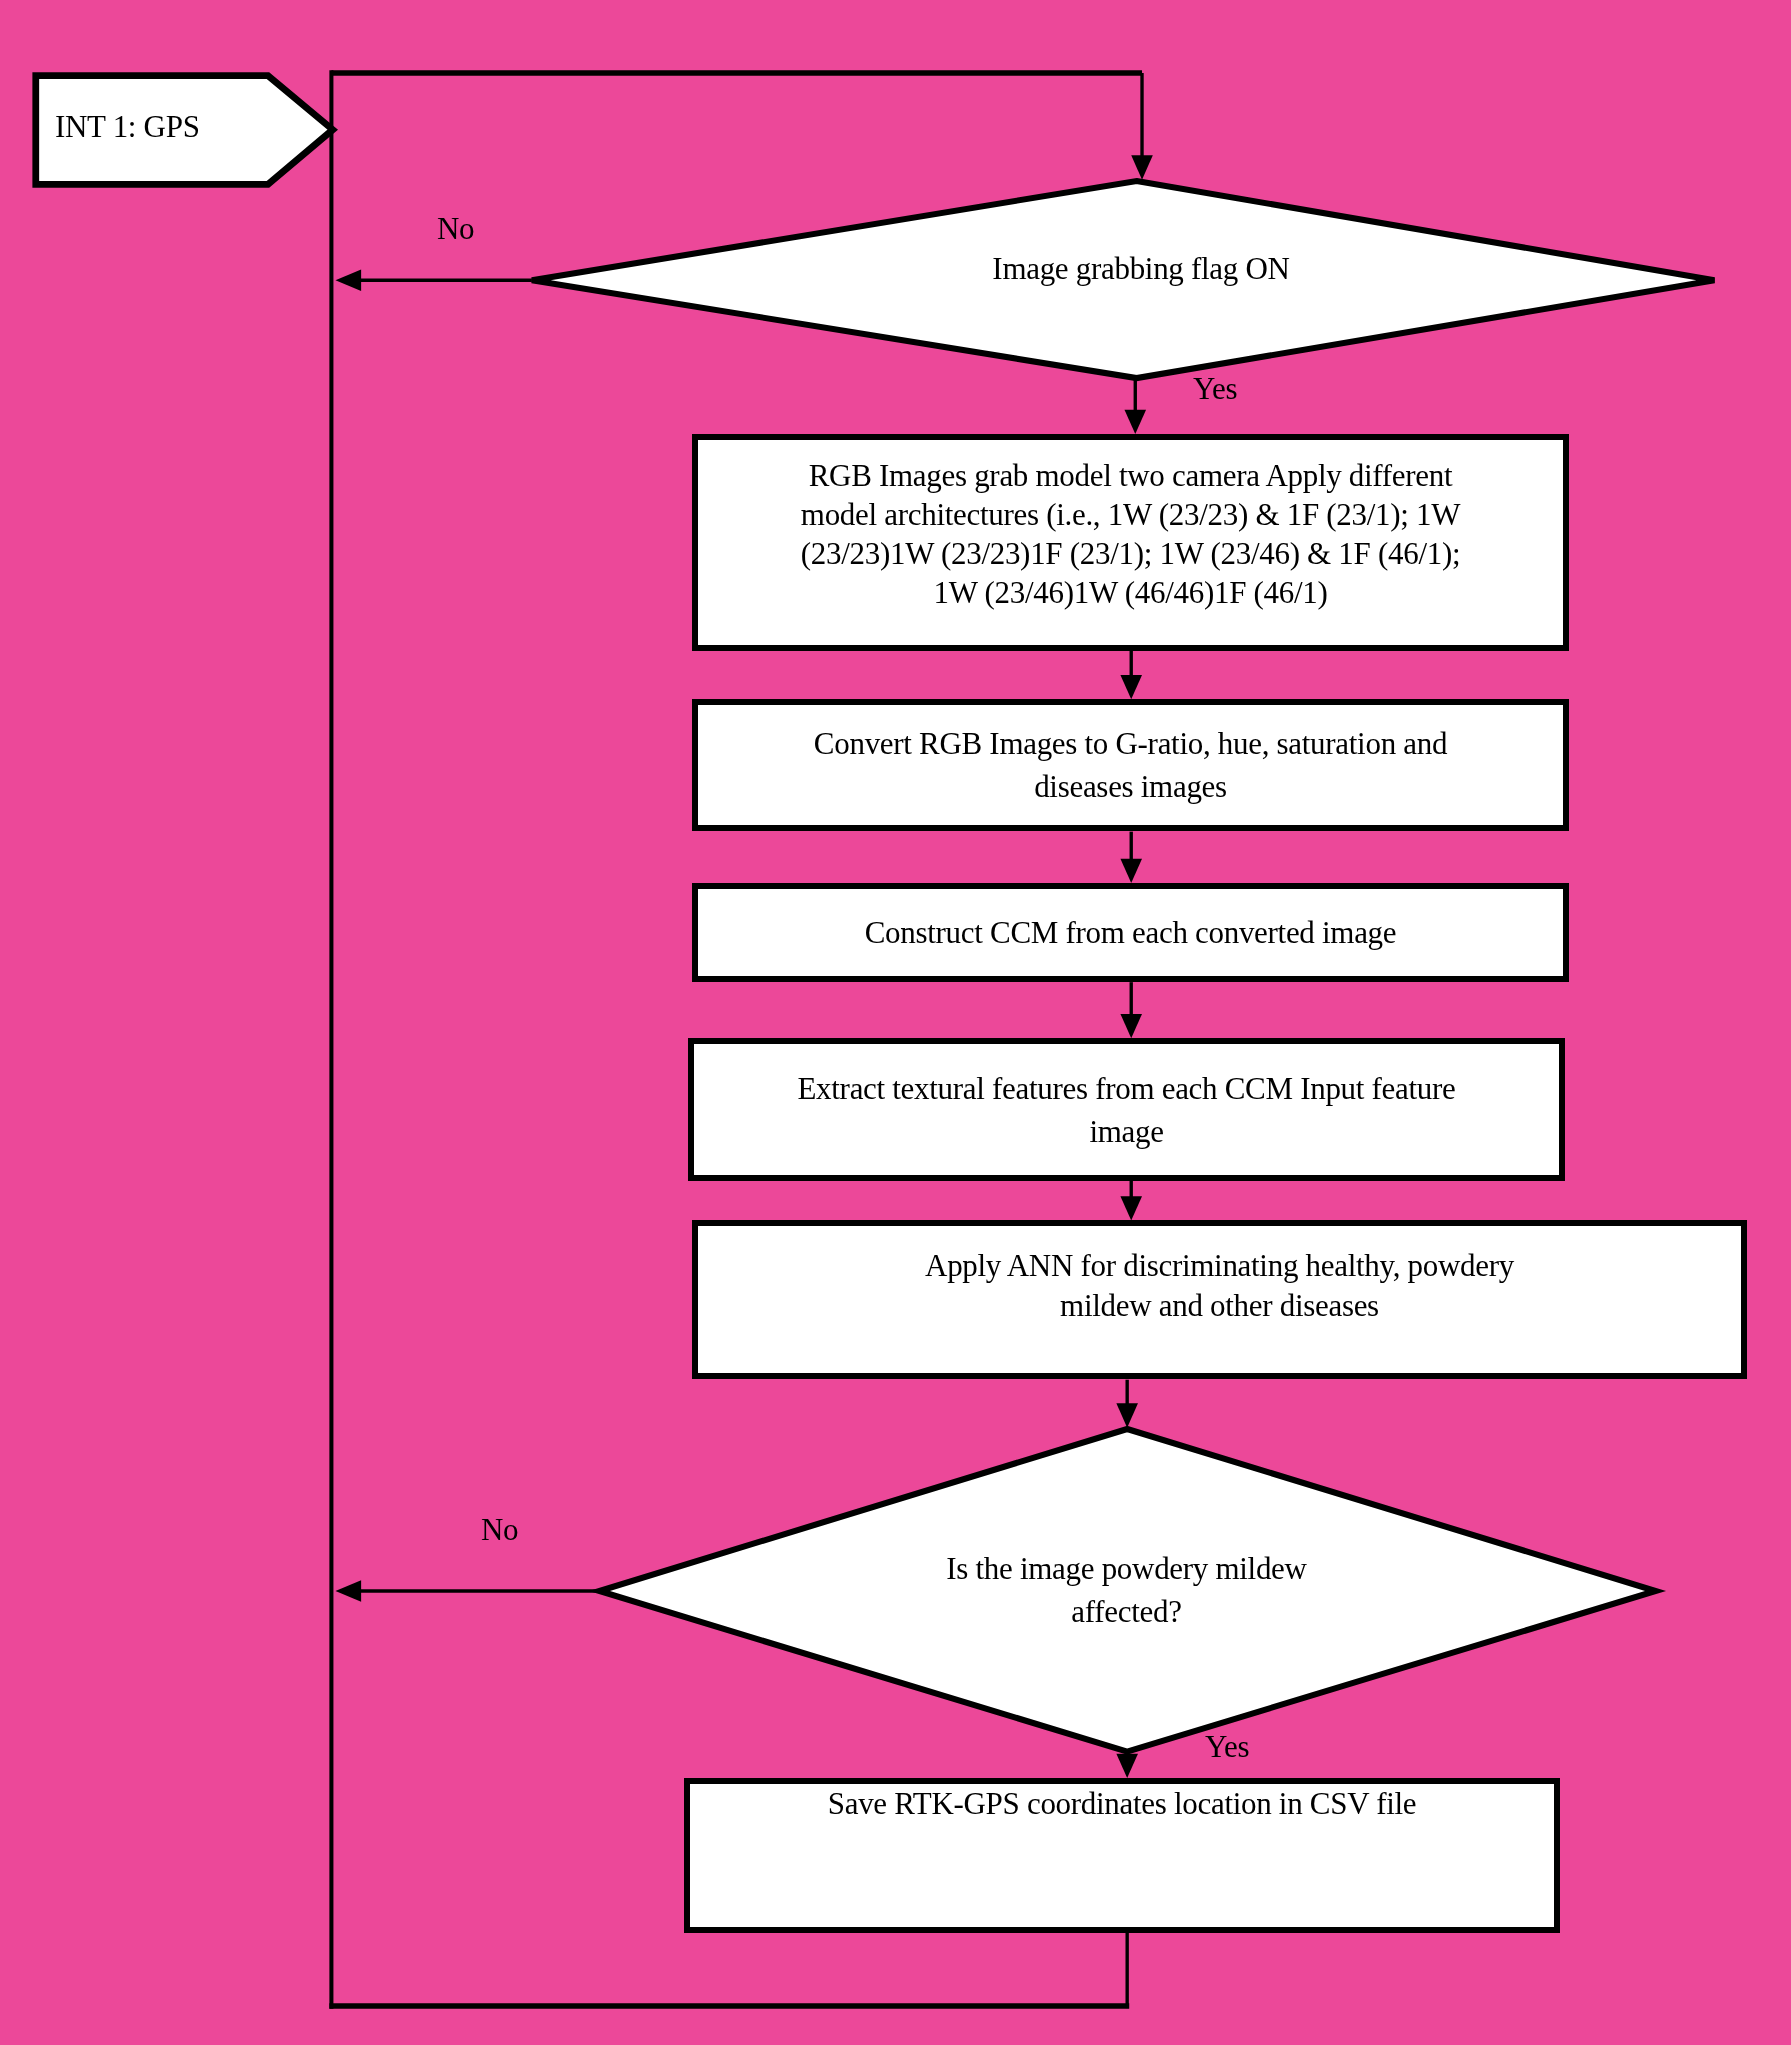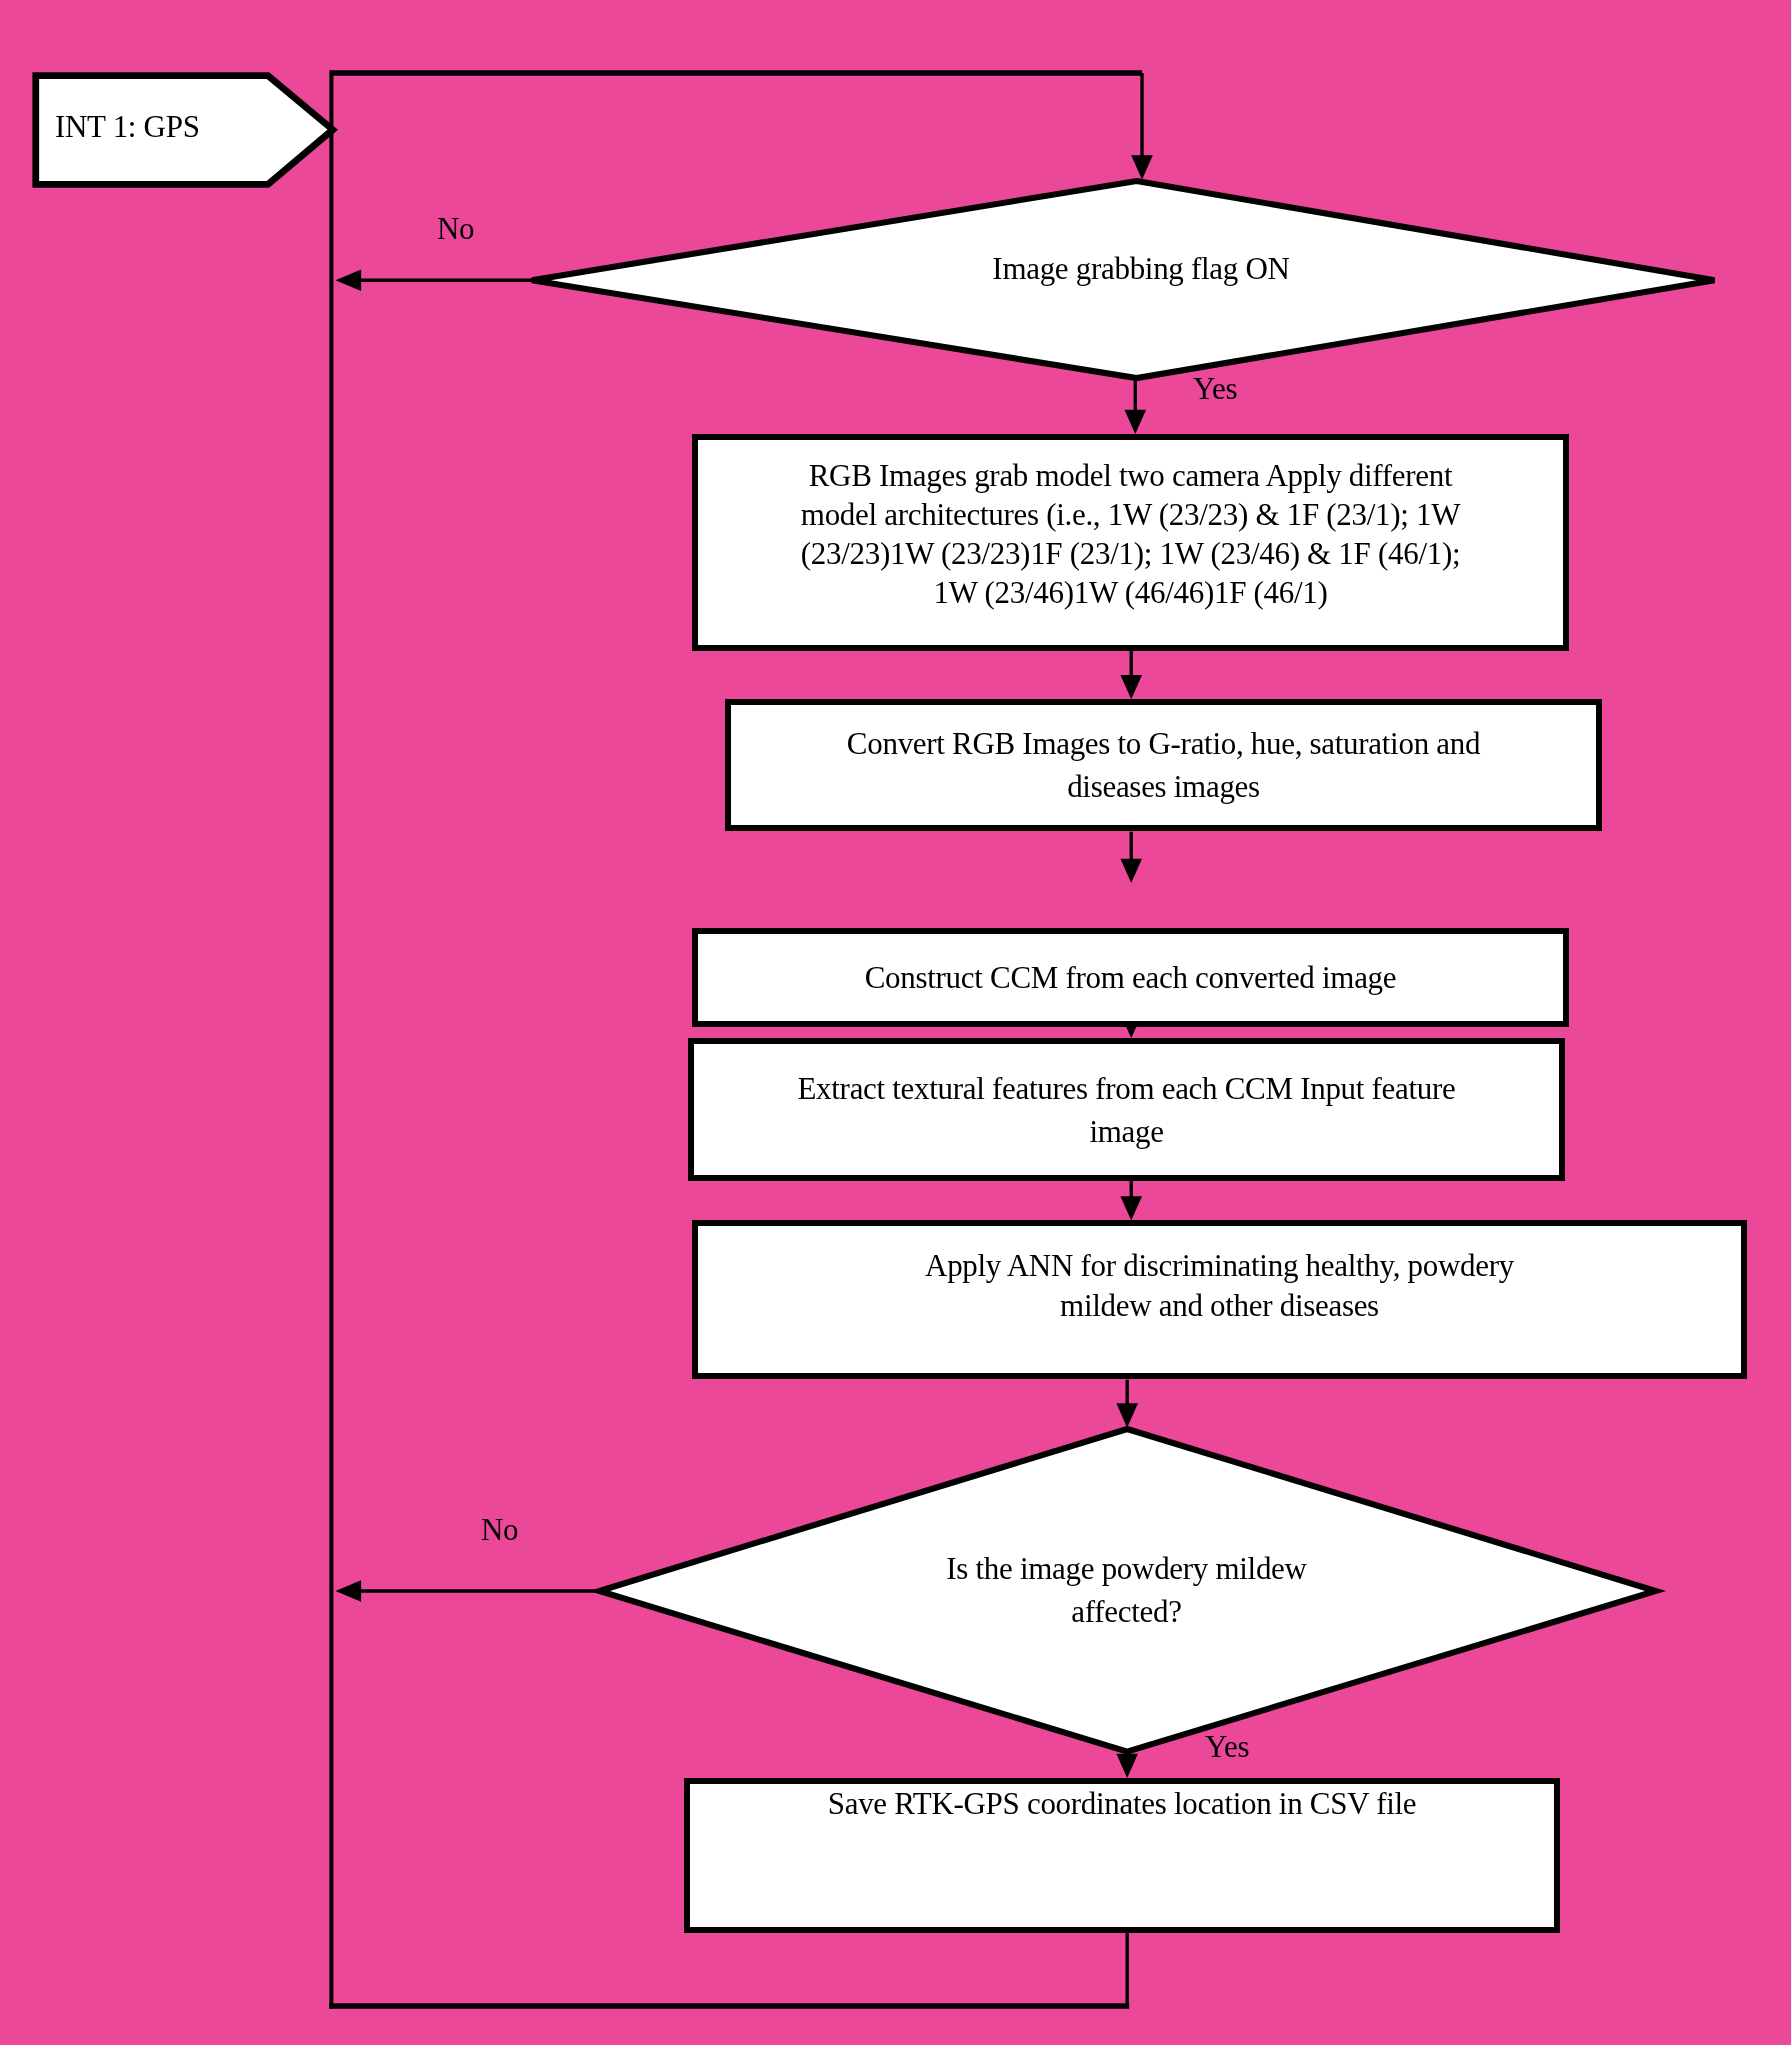--- a/index.html
+++ b/index.html
@@ -105,26 +105,26 @@
   <div class="lbl" style="left:437px; top:211px;">No</div>
   <div class="lbl" style="left:1193px; top:371px;">Yes</div>
 
   <div class="pbox" style="left:692px; top:434px; width:877px; height:217px; padding-top:16px;">
     <div class="line">RGB Images grab model two camera Apply different</div>
     <div class="line">model architectures (i.e., 1W (23/23) &amp; 1F (23/1); 1W</div>
     <div class="line">(23/23)1W (23/23)1F (23/1); 1W (23/46) &amp; 1F (46/1);</div>
     <div class="line">1W (23/46)1W (46/46)1F (46/1)</div>
   </div>
 
-  <div class="pbox center-v" style="left:692px; top:699px; width:877px; height:132px; line-height:43px;margin-left:33px;">
+  <div class="pbox center-v" style="left:692px; top:699px; width:877px; height:132px; line-height:43px;">
     <div class="line">Convert RGB Images to G-ratio, hue, saturation and</div>
     <div class="line">diseases images</div>
   </div>
 
-  <div class="pbox center-v" style="left:692px; top:928px; width:877px; height:99px;">
+  <div class="pbox center-v" style="left:692px; top:883px; width:877px; height:99px;">
     <div class="line">Construct CCM from each converted image</div>
   </div>
 
   <div class="pbox center-v" style="left:688px; top:1038px; width:877px; height:143px; line-height:43px;">
     <div class="line">Extract textural features from each CCM Input feature</div>
     <div class="line">image</div>
   </div>
 
   <div class="pbox" style="left:692px; top:1220px; width:1055px; height:159px; padding-top:20px; line-height:40px;">
     <div class="line">Apply ANN for discriminating healthy, powdery</div>

